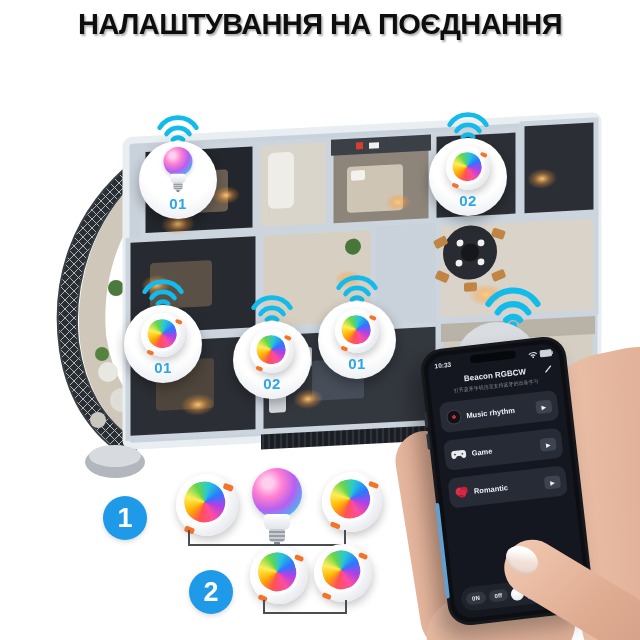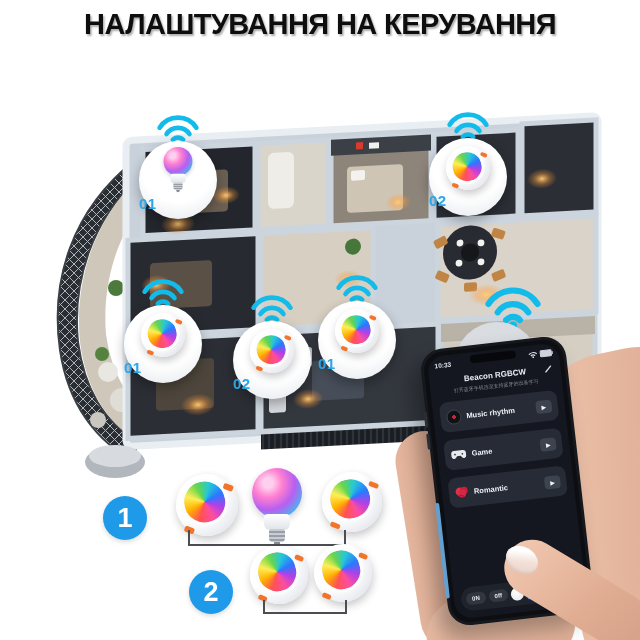--- a/index.html
+++ b/index.html
@@ -8,21 +8,21 @@
 
   
   .header{position:absolute;top:8px;left:0;width:640px;text-align:center;z-index:3;
           font-weight:bold;font-size:29px;line-height:1.17;color:#0e0e0e;letter-spacing:-0.6px;
           text-shadow:1.5px 2px 2px rgba(110,110,110,.55);}
 
   
   .plan{position:absolute;left:38px;top:102px;z-index:1;}
 
   
-  .badge{position:absolute;z-index:3;width:78px;}
+  .badge{position:absolute;z-index:3;width:78px;text-align:center;}
   .wifi{display:block;margin:0 auto -7px auto;}
   .bcircle{position:relative;width:78px;height:78px;border-radius:50%;
            background:radial-gradient(circle at 50% 32%,#ffffff 0 55%,#f1f3f6 75%,#e1e5ea);
            box-shadow:0 5px 12px rgba(0,0,0,.30);}
   .blabel{position:absolute;left:0;right:0;bottom:7px;font-size:15px;font-weight:bold;
           color:#2ba6e8;letter-spacing:.5px;}
   .bghost{position:absolute;z-index:2;border-radius:50%;
           background:radial-gradient(circle at 45% 30%,#d9dde2 0 50%,#b7bcc4 80%,#9aa0a9);}
 
   
@@ -102,21 +102,21 @@
   .nail{position:absolute;left:505px;top:547px;width:34px;height:26px;z-index:8;border-radius:50%;
         transform:rotate(31deg);
         background:linear-gradient(155deg,#ffffff 0 26%,#f2e0d7 55%,#e9d0c5);box-shadow:inset 0 -2px 3px rgba(0,0,0,.08);}
 </style>
 </head>
 <body>
 
 <div class="stage">
 
   <div class="header">
-    <div>НАЛАШТУВАННЯ НА КЕРУВАННЯ</div>
+    <div>НАЛАШТУВАННЯ НА ПОЄДНАННЯ</div>
   </div>
 
   <svg class="plan" width="570" height="378" viewBox="0 0 570 378">
     <defs>
       <radialGradient id="glow">
         <stop offset="0%" stop-color="#ffcf79" stop-opacity=".95"></stop>
         <stop offset="55%" stop-color="#ff9d3d" stop-opacity=".35"></stop>
         <stop offset="100%" stop-color="#ff9d3d" stop-opacity="0"></stop>
       </radialGradient>
       <pattern id="lat" width="9" height="9" patternUnits="userSpaceOnUse">

